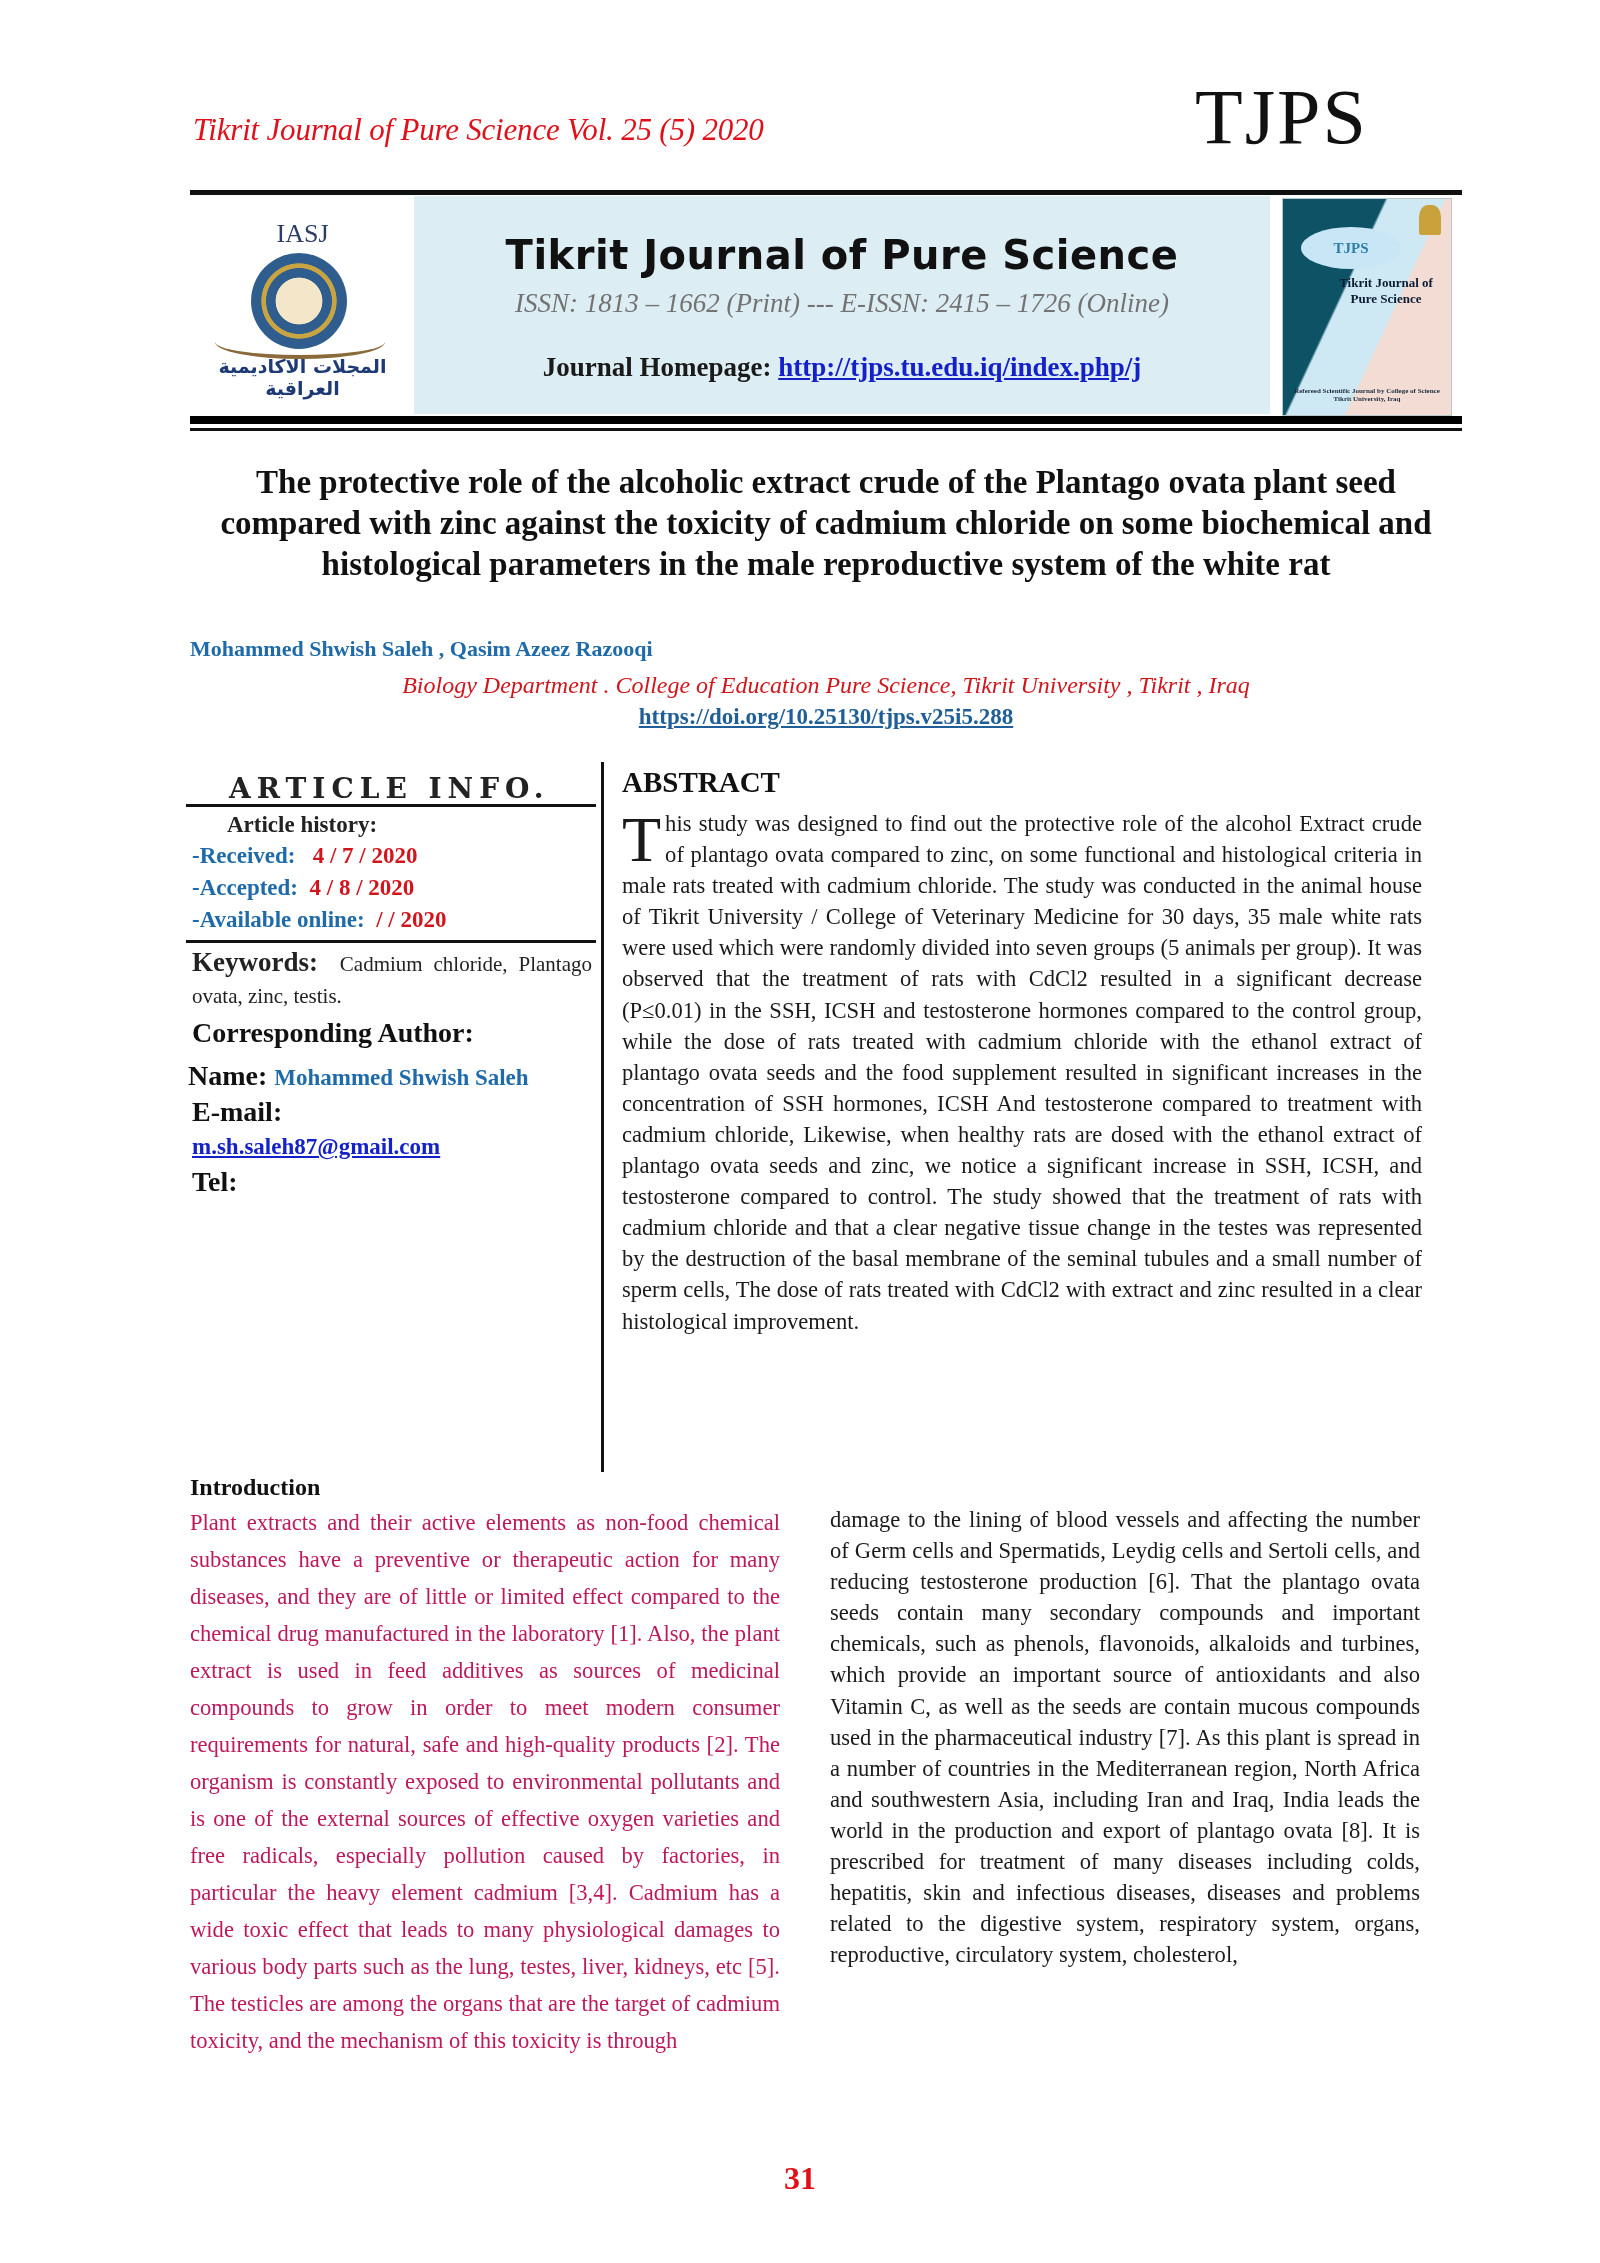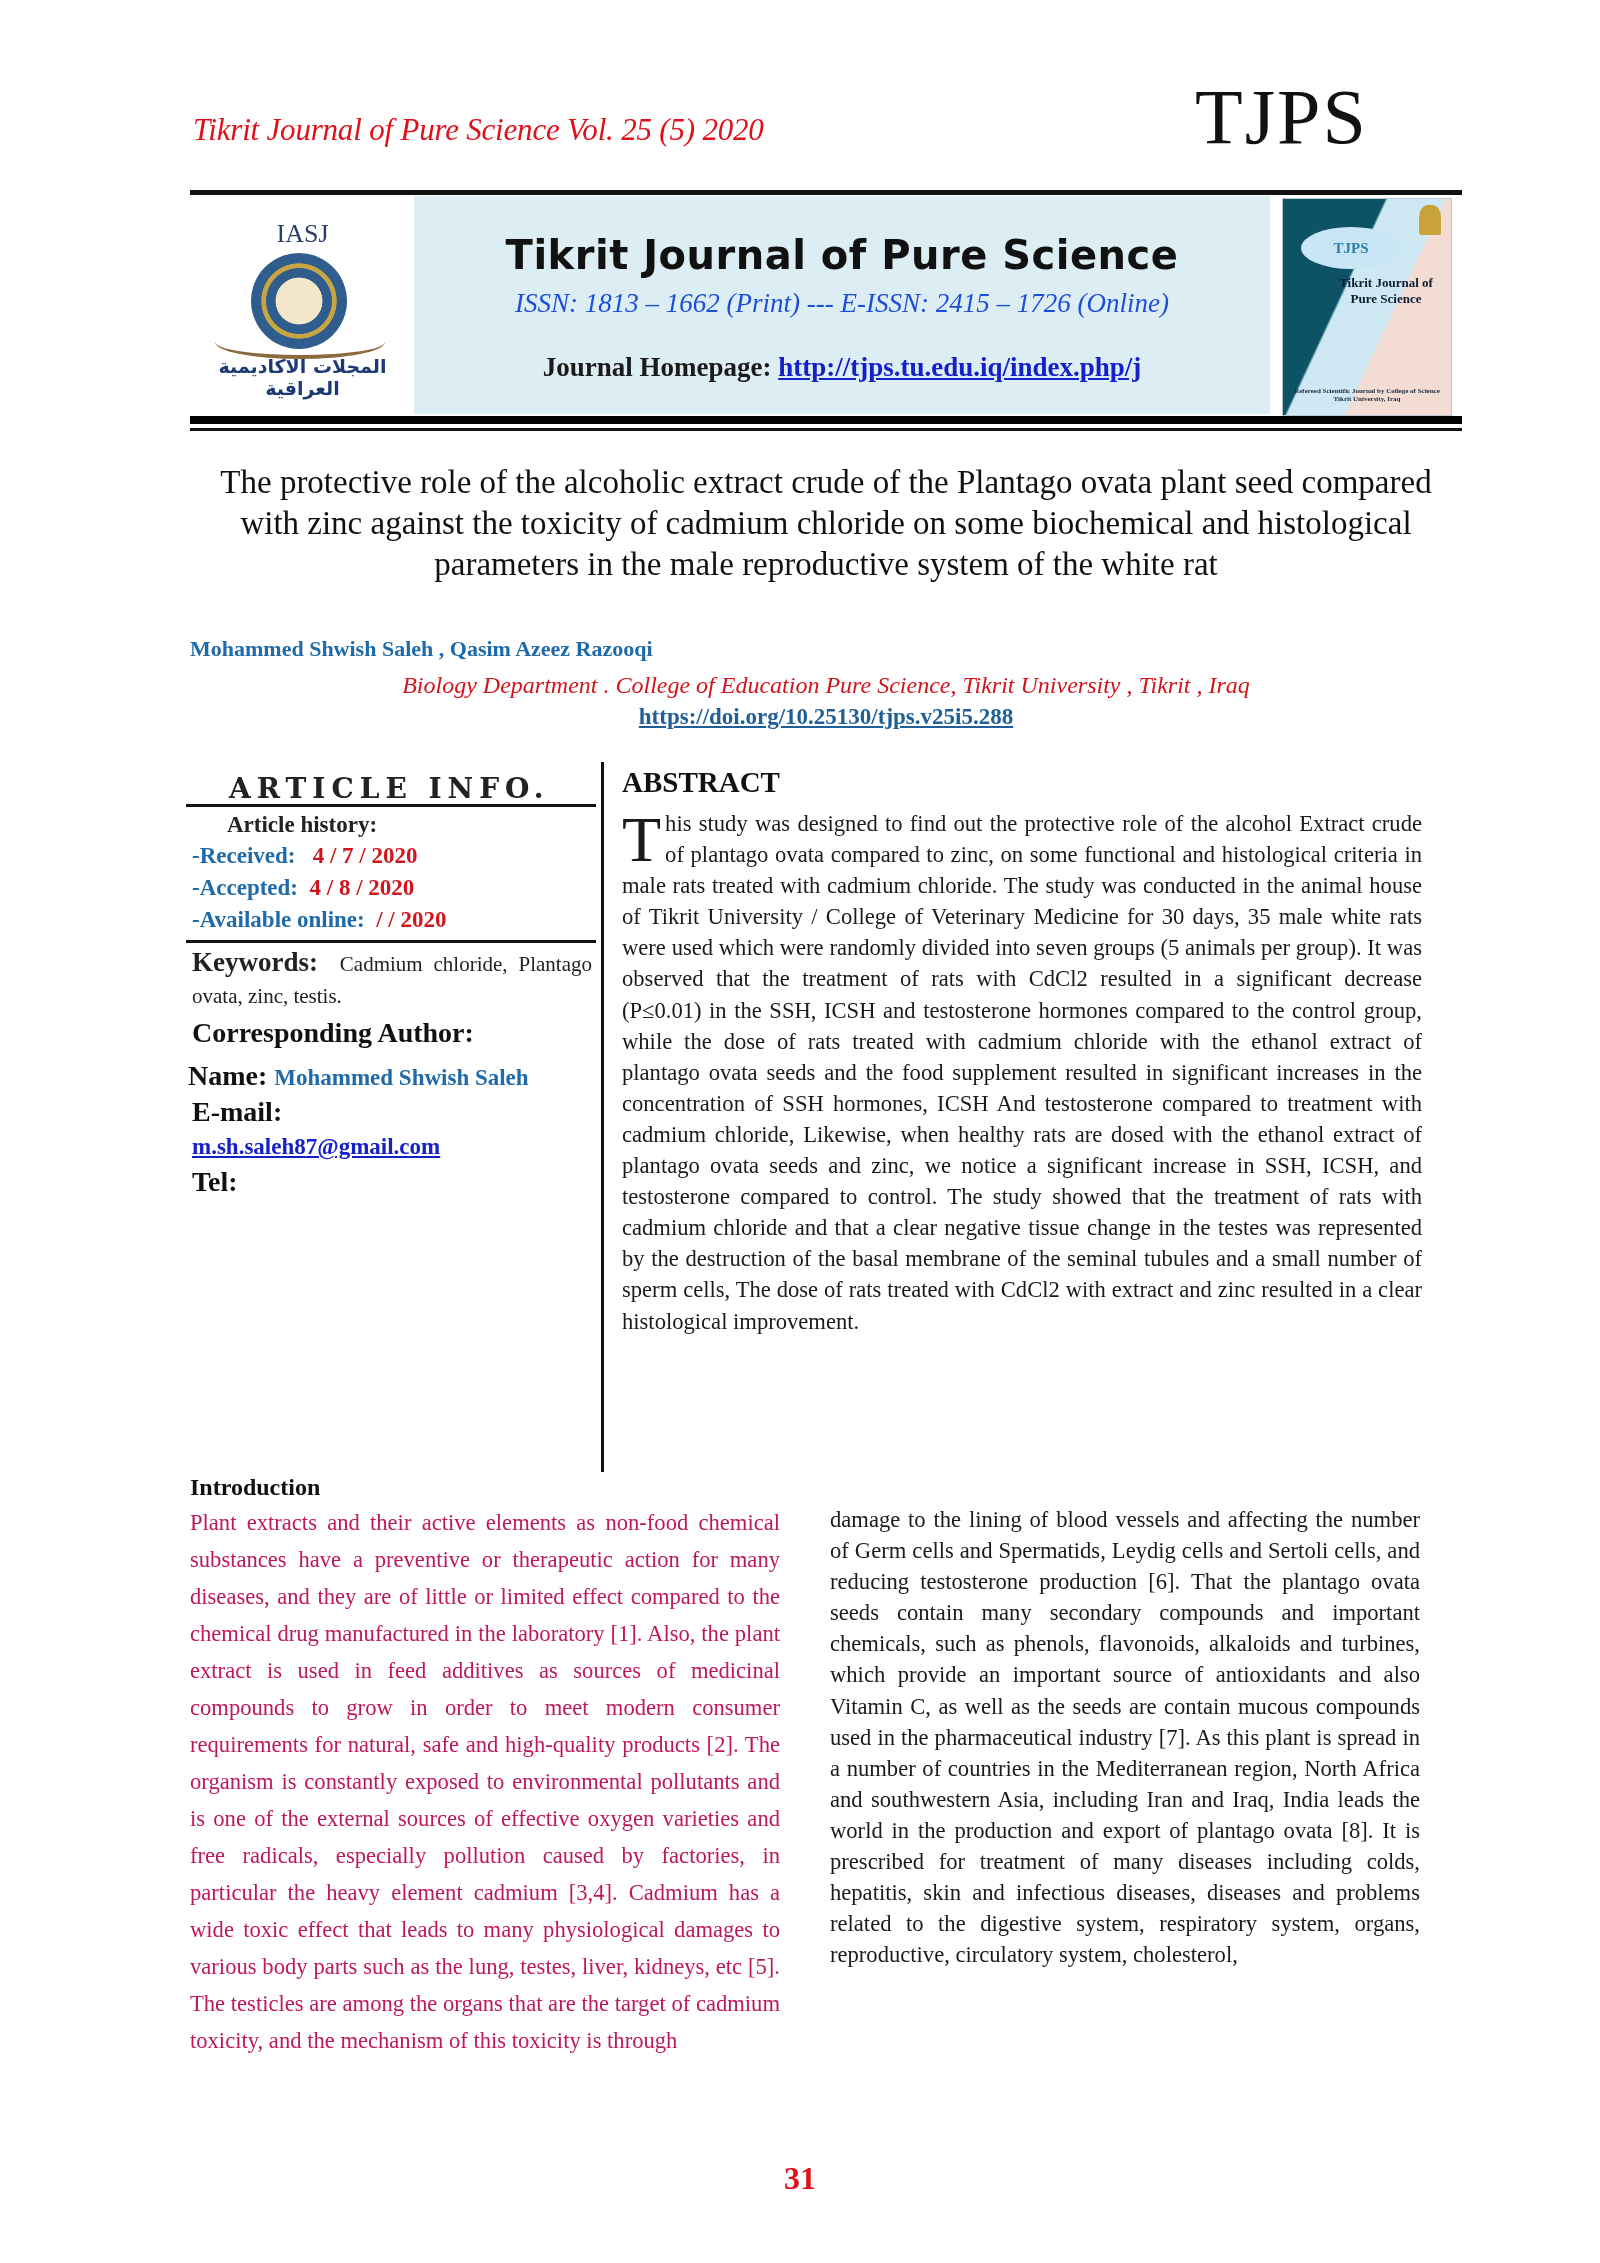--- a/index.html
+++ b/index.html
@@ -32,21 +32,21 @@
   .seal-book { position: absolute; left: 20px; top: 120px; width: 170px; height: 30px;
     border-bottom: 4px solid #8a6a3a; border-radius: 0 0 50% 50%; }
   .arabic-title { position: absolute; left: 0; top: 150px; width: 100%; text-align: center;
     font-family: "DejaVu Sans", sans-serif; font-weight: bold; font-size: 19px; color: #1d3a74; direction: rtl; }
 
   .banner-title {
     left: 414px; top: 232px; width: 856px; text-align: center; font-size: 40px; font-weight: bold;
     color: #111; font-family: "DejaVu Sans", sans-serif; letter-spacing: 0.5px;
   }
   .banner-issn {
-    left: 414px; top: 288px; width: 856px; text-align: center; font-size: 27px; font-style: italic; color: #1d4ed8;
+    left: 414px; top: 288px; width: 856px; text-align: center; font-size: 27px; font-style: italic; color: #737373;
   }
   .banner-home {
     left: 414px; top: 352px; width: 856px; text-align: center; font-size: 27px; color: #1a1a1a;
   }
   .banner-home a { color: #1421c8; text-decoration: underline; font-weight: bold; }
   .banner-home .lbl { font-weight: bold; }
 
   .cover {
     left: 1282px; top: 198px; width: 168px; height: 216px;
     background: linear-gradient(115deg, #0e5266 0 38%, #cfe9f4 39% 60%, #f2dcd3 61% 100%);
@@ -54,21 +54,21 @@
   }
   .cover-oval { position: absolute; left: 18px; top: 28px; width: 100px; height: 42px; border-radius: 50%;
     background: #c9e6f6; color: #2e7fa8; font-weight: bold; font-size: 15px; text-align: center; line-height: 42px; }
   .cover-title { position: absolute; left: 44px; top: 76px; width: 118px; font-size: 13px; font-weight: bold;
     color: #0c1c33; text-align: center; line-height: 1.25; }
   .cover-emblem { position: absolute; right: 10px; top: 6px; width: 22px; height: 30px; background: #c9a23c; border-radius: 40% 40% 10% 10%; }
   .cover-foot { position: absolute; left: 6px; bottom: 12px; width: 156px; font-size: 7px; text-align: center; color: #1c2a3d; font-weight: bold; }
 
   
   .paper-title {
-    left: 190px; top: 462px; width: 1272px; text-align: center; font-size: 33px; font-weight: normal;
+    left: 190px; top: 462px; width: 1272px; text-align: center; font-size: 33px; font-weight: bold;
     line-height: 41px; color: #111;
   }
   .authors {
     left: 190px; top: 636px; width: 1272px; text-align: left; font-size: 22px; font-weight: bold; color: #1f6aa8;
   }
   .affil {
     left: 190px; top: 672px; width: 1272px; text-align: center; font-size: 24px; font-style: italic; color: #d0151d;
   }
   .doi {
     left: 190px; top: 704px; width: 1272px; text-align: center; font-size: 23px; font-weight: bold;

